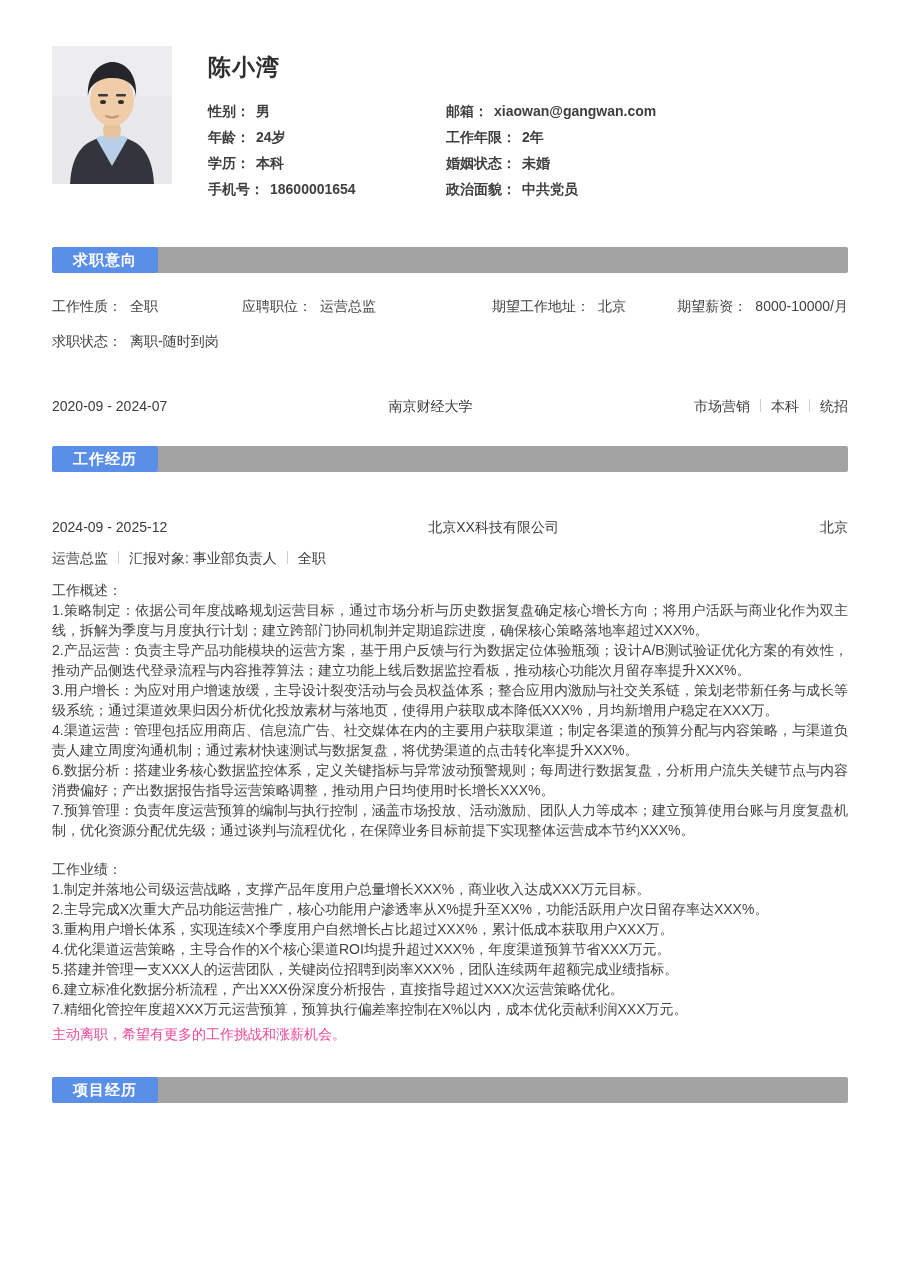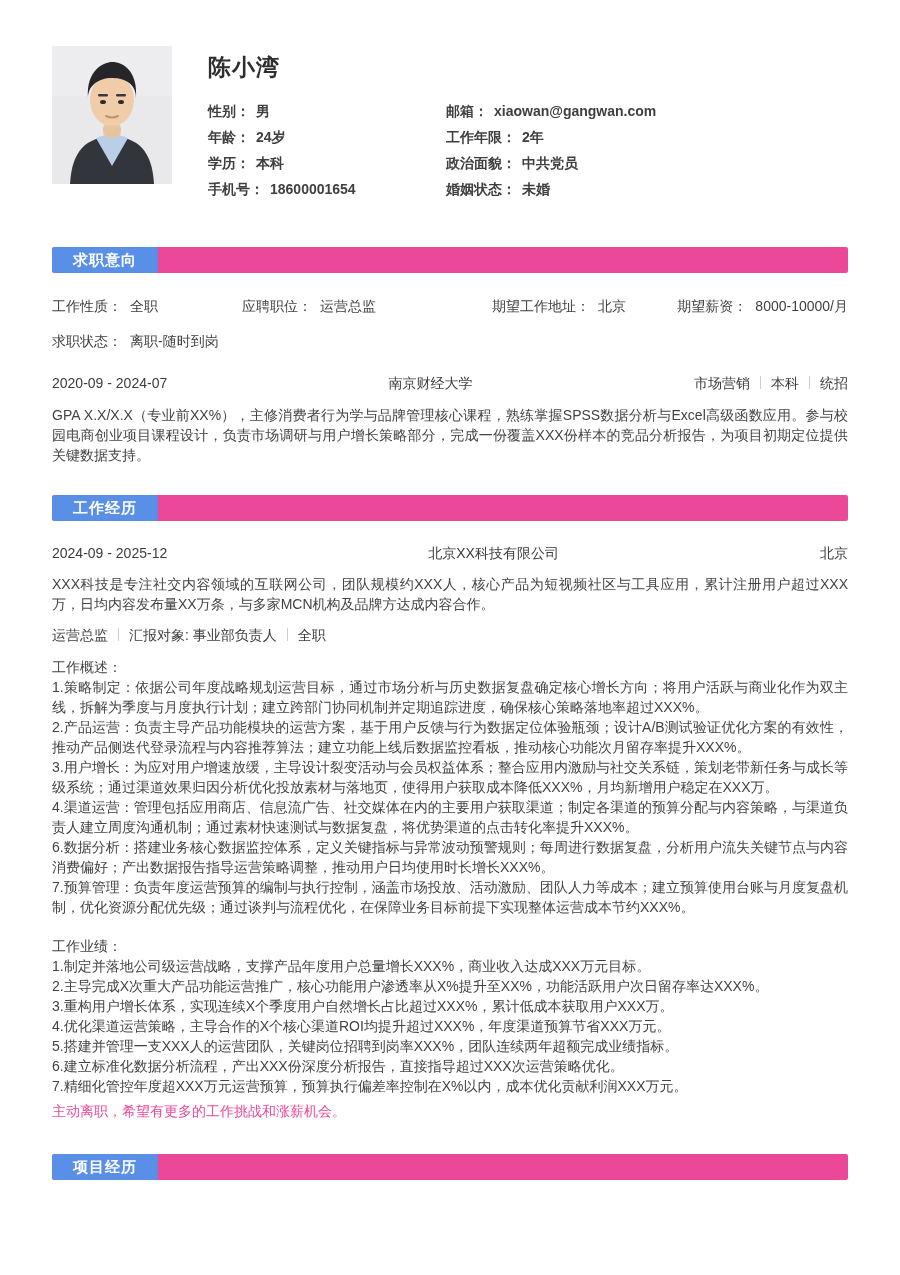--- a/index.html
+++ b/index.html
@@ -29,34 +29,34 @@
     grid-auto-flow: column;
     grid-template-rows: repeat(4, 26px);
     align-items: center;
     font-weight: bold;
   }
   .info-field { font-size: 14px; color: #3f3f3f; white-space: nowrap; }
   .info-field .lbl { margin-right: 6px; }
 
   
   .section-bar {
-    height: 26px; background: #ec4899;
+    height: 26px; background: #a3a3a3;
     display: flex; align-items: stretch;
     border-radius: 2px;
   }
   .section-tag {
     background: #5a8fe8; color: #ffffff;
     font-size: 15px; font-weight: bold;
     padding: 0 21px; display: flex; align-items: center;
     border-radius: 3px; letter-spacing: 1px;
   }
 
   
   .tri-row { display: flex; align-items: baseline; font-size: 14px; color: #3c3c3c; }
-  .tri-row .left  { white-space: nowrap; }
+  .tri-row .left  { white-space: nowrap; margin-top: 23px; }
   .tri-row .mid   { flex: 1; text-align: center; }
   .tri-row .right { white-space: nowrap; }
 
   .sep { display: inline-block; width: 1px; height: 13px; background: #c9ced6; margin: 0 10px; vertical-align: -1px; }
 
   .para { font-size: 14px; line-height: 20px; text-align: justify; color: #434343; }
 
   
   .mt-bar1 { margin-top: 44px; }
   .mt-bar  { margin-top: 30px; }
@@ -107,22 +107,22 @@
     </div>
     <div class="header-right">
       <div class="name">陈小湾</div>
       <div class="info-grid">
         <div class="info-field"><span class="lbl">性别：</span><span class="val">男</span></div>
         <div class="info-field"><span class="lbl">年龄：</span><span class="val">24岁</span></div>
         <div class="info-field"><span class="lbl">学历：</span><span class="val">本科</span></div>
         <div class="info-field"><span class="lbl">手机号：</span><span class="val">18600001654</span></div>
         <div class="info-field"><span class="lbl">邮箱：</span><span class="val">xiaowan@gangwan.com</span></div>
         <div class="info-field"><span class="lbl">工作年限：</span><span class="val">2年</span></div>
+        <div class="info-field"><span class="lbl">婚姻状态：</span><span class="val">未婚</span></div>
         <div class="info-field"><span class="lbl">政治面貌：</span><span class="val">中共党员</span></div>
-        <div class="info-field"><span class="lbl">婚姻状态：</span><span class="val">未婚</span></div>
       </div>
     </div>
   </div>
 
   <div class="section-bar mt-bar1">
     <div class="section-tag">求职意向</div>
   </div>
   <div class="intent-row1">
     <span class="pair p1"><span class="lbl">工作性质：</span><span>全职</span></span>
     <span class="pair p2"><span class="lbl">应聘职位：</span><span>运营总监</span></span>
@@ -131,31 +131,29 @@
   </div>
   <div class="intent-row2">
     <span class="lbl">求职状态：</span><span>离职-随时到岗</span>
   </div>
 
   <div class="tri-row row-after-bar">
     <span class="left">2020-09 - 2024-07</span>
     <span class="mid">南京财经大学</span>
     <span class="right"><span>市场营销</span><span class="sep"></span><span>本科</span><span class="sep"></span><span>统招</span></span>
   </div>
-  <div class="para para-after-row">GPA X.X/X.X（专业前XX%），主修消费者行为学与品牌管理核心课程，熟练掌握SPSS数据分析与Excel高级函数应用。参与校园电商创业项目课程设计，负责市场调研与用户增长策略部分，完成一份覆盖XXX份样本的竞品分析报告，为项目初期定位提供关键数据支持。</div>
 
   <div class="section-bar mt-bar">
     <div class="section-tag">工作经历</div>
   </div>
   <div class="tri-row row-after-bar">
     <span class="left">2024-09 - 2025-12</span>
     <span class="mid">北京XX科技有限公司</span>
     <span class="right">北京</span>
   </div>
-  <div class="para" style="margin-top:11px;">XXX科技是专注社交内容领域的互联网公司，团队规模约XXX人，核心产品为短视频社区与工具应用，累计注册用户超过XXX万，日均内容发布量XX万条，与多家MCN机构及品牌方达成内容合作。</div>
   <div class="meta-row">
     <span>运营总监</span><span class="sep"></span><span>汇报对象: 事业部负责人</span><span class="sep"></span><span>全职</span>
   </div>
 
   <div class="block">
     <div class="para">工作概述：</div>
     <div class="para">1.策略制定：依据公司年度战略规划运营目标，通过市场分析与历史数据复盘确定核心增长方向；将用户活跃与商业化作为双主线，拆解为季度与月度执行计划；建立跨部门协同机制并定期追踪进度，确保核心策略落地率超过XXX%。</div>
     <div class="para">2.产品运营：负责主导产品功能模块的运营方案，基于用户反馈与行为数据定位体验瓶颈；设计A/B测试验证优化方案的有效性，推动产品侧迭代登录流程与内容推荐算法；建立功能上线后数据监控看板，推动核心功能次月留存率提升XXX%。</div>
     <div class="para">3.用户增长：为应对用户增速放缓，主导设计裂变活动与会员权益体系；整合应用内激励与社交关系链，策划老带新任务与成长等级系统；通过渠道效果归因分析优化投放素材与落地页，使得用户获取成本降低XXX%，月均新增用户稳定在XXX万。</div>
     <div class="para">4.渠道运营：管理包括应用商店、信息流广告、社交媒体在内的主要用户获取渠道；制定各渠道的预算分配与内容策略，与渠道负责人建立周度沟通机制；通过素材快速测试与数据复盘，将优势渠道的点击转化率提升XXX%。</div>

